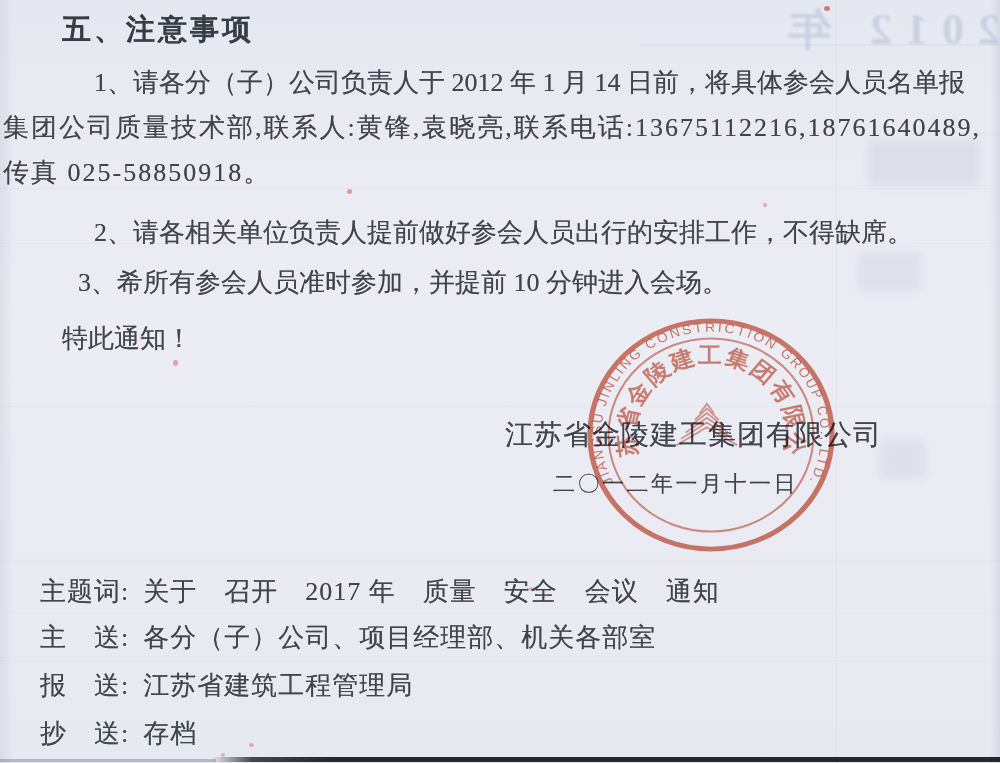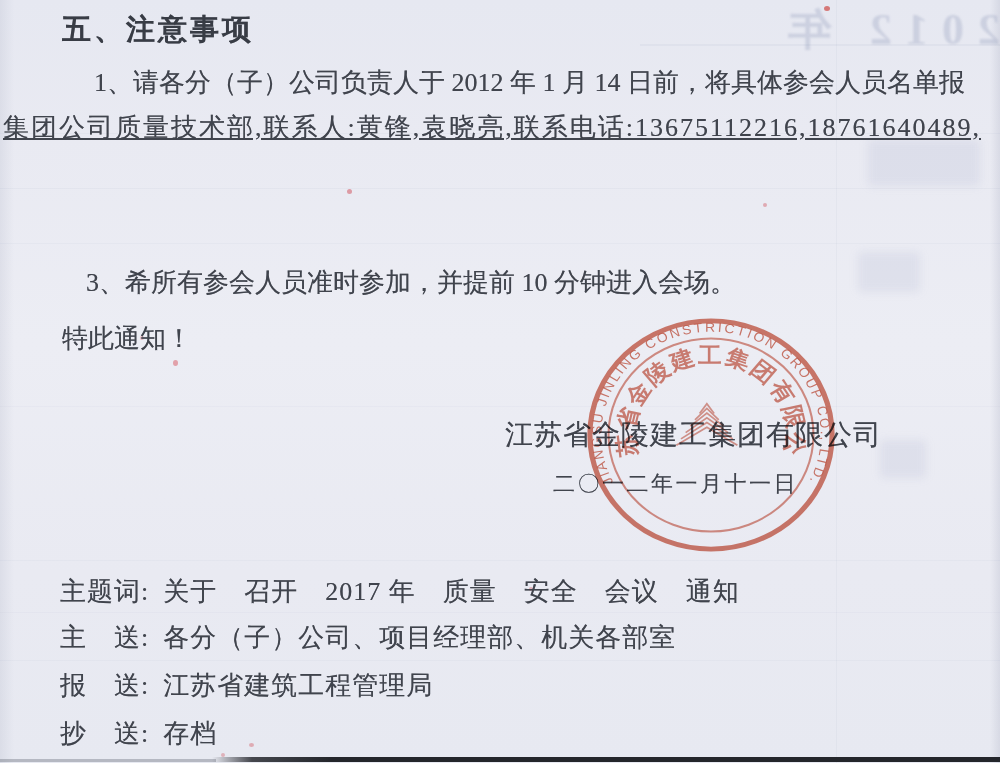--- a/index.html
+++ b/index.html
@@ -29,21 +29,21 @@
 
   .line{
     position:absolute;white-space:nowrap;color:#40444d;
     font-size:26px;line-height:34px;
     text-shadow:0 0 .6px rgba(64,68,77,.55);
   }
   .heading{font-weight:700;font-size:29px;letter-spacing:3px;color:#383c45;}
   .stretch{letter-spacing:2px;}
   .sig{font-size:28px;letter-spacing:1px;}
   .datech{font-size:22px;letter-spacing:2.5px;}
-  .footer-label{display:inline-block;letter-spacing:1px;margin-left:20px;}
+  .footer-label{display:inline-block;letter-spacing:1px;}
   .footer-value{display:inline-block;margin-left:14px;letter-spacing:1px;}
 
   .seal{
     position:absolute;left:580px;top:304px;width:262px;height:262px;
     mix-blend-mode:multiply;opacity:.88;pointer-events:none;
   }
   .bottom-edge{
     position:absolute;left:212px;top:757px;width:788px;height:5px;
     background:linear-gradient(90deg, rgba(40,42,48,0) 0, rgba(40,42,48,.85) 40px, #24262b 120px);
   }
@@ -77,23 +77,25 @@
   <div class="speck" style="left:763px;top:203px;width:4px;height:4px;background:rgba(210,90,100,.45);"></div>
   <div class="speck" style="left:173px;top:360px;width:5px;height:6px;background:rgba(215,85,95,.5);"></div>
   <div class="speck" style="left:140px;top:336px;width:4px;height:4px;background:rgba(215,100,110,.4);"></div>
   <div class="speck" style="left:529px;top:587px;width:4px;height:4px;background:rgba(215,90,100,.4);"></div>
   <div class="speck" style="left:249px;top:743px;width:5px;height:4px;background:rgba(210,95,105,.45);"></div>
   <div class="speck" style="left:221px;top:753px;width:4px;height:4px;background:rgba(210,95,105,.4);"></div>
 
   <div class="line heading" style="left:62px;top:12px;">五、注意事项</div>
 
   <div class="line" style="left:94px;top:66px;">1、请各分（子）公司负责人于 2012 年 1 月 14 日前，将具体参会人员名单报</div>
-  <div class="line stretch" style="left:3px;top:111px;text-decoration:underline;">集团公司质量技术部,联系人:黄锋,袁晓亮,联系电话:13675112216,18761640489,</div>
+  <div class="line stretch" style="left:3px;top:111px;">集团公司质量技术部,联系人:黄锋,袁晓亮,联系电话:13675112216,18761640489,</div>
+  <div class="line stretch" style="left:3px;top:156px;">传真 025-58850918。</div>
 
-  <div class="line" style="left:86px;top:266px;">3、希所有参会人员准时参加，并提前 10 分钟进入会场。</div>
+  <div class="line" style="left:94px;top:216px;">2、请各相关单位负责人提前做好参会人员出行的安排工作，不得缺席。</div>
+  <div class="line" style="left:78px;top:266px;">3、希所有参会人员准时参加，并提前 10 分钟进入会场。</div>
   <div class="line" style="left:62px;top:316px;margin-top:6px;">特此通知！</div>
 
   <div class="line sig" style="left:505px;top:418px;">江苏省金陵建工集团有限公司</div>
   <div class="line datech" style="left:553px;top:467px;">二〇一二年一月十一日</div>
 
   <svg class="seal" viewBox="0 0 262 262">
     <g transform="translate(131 131) scale(1.035 0.975) translate(-131 -131)" stroke="#c9503a" fill="#c9503a">
       <circle cx="131" cy="131" r="117" fill="none" stroke-width="5" opacity=".85"></circle>
       <circle cx="131" cy="131" r="99" fill="none" stroke-width="2" opacity=".7"></circle>
       <defs>

